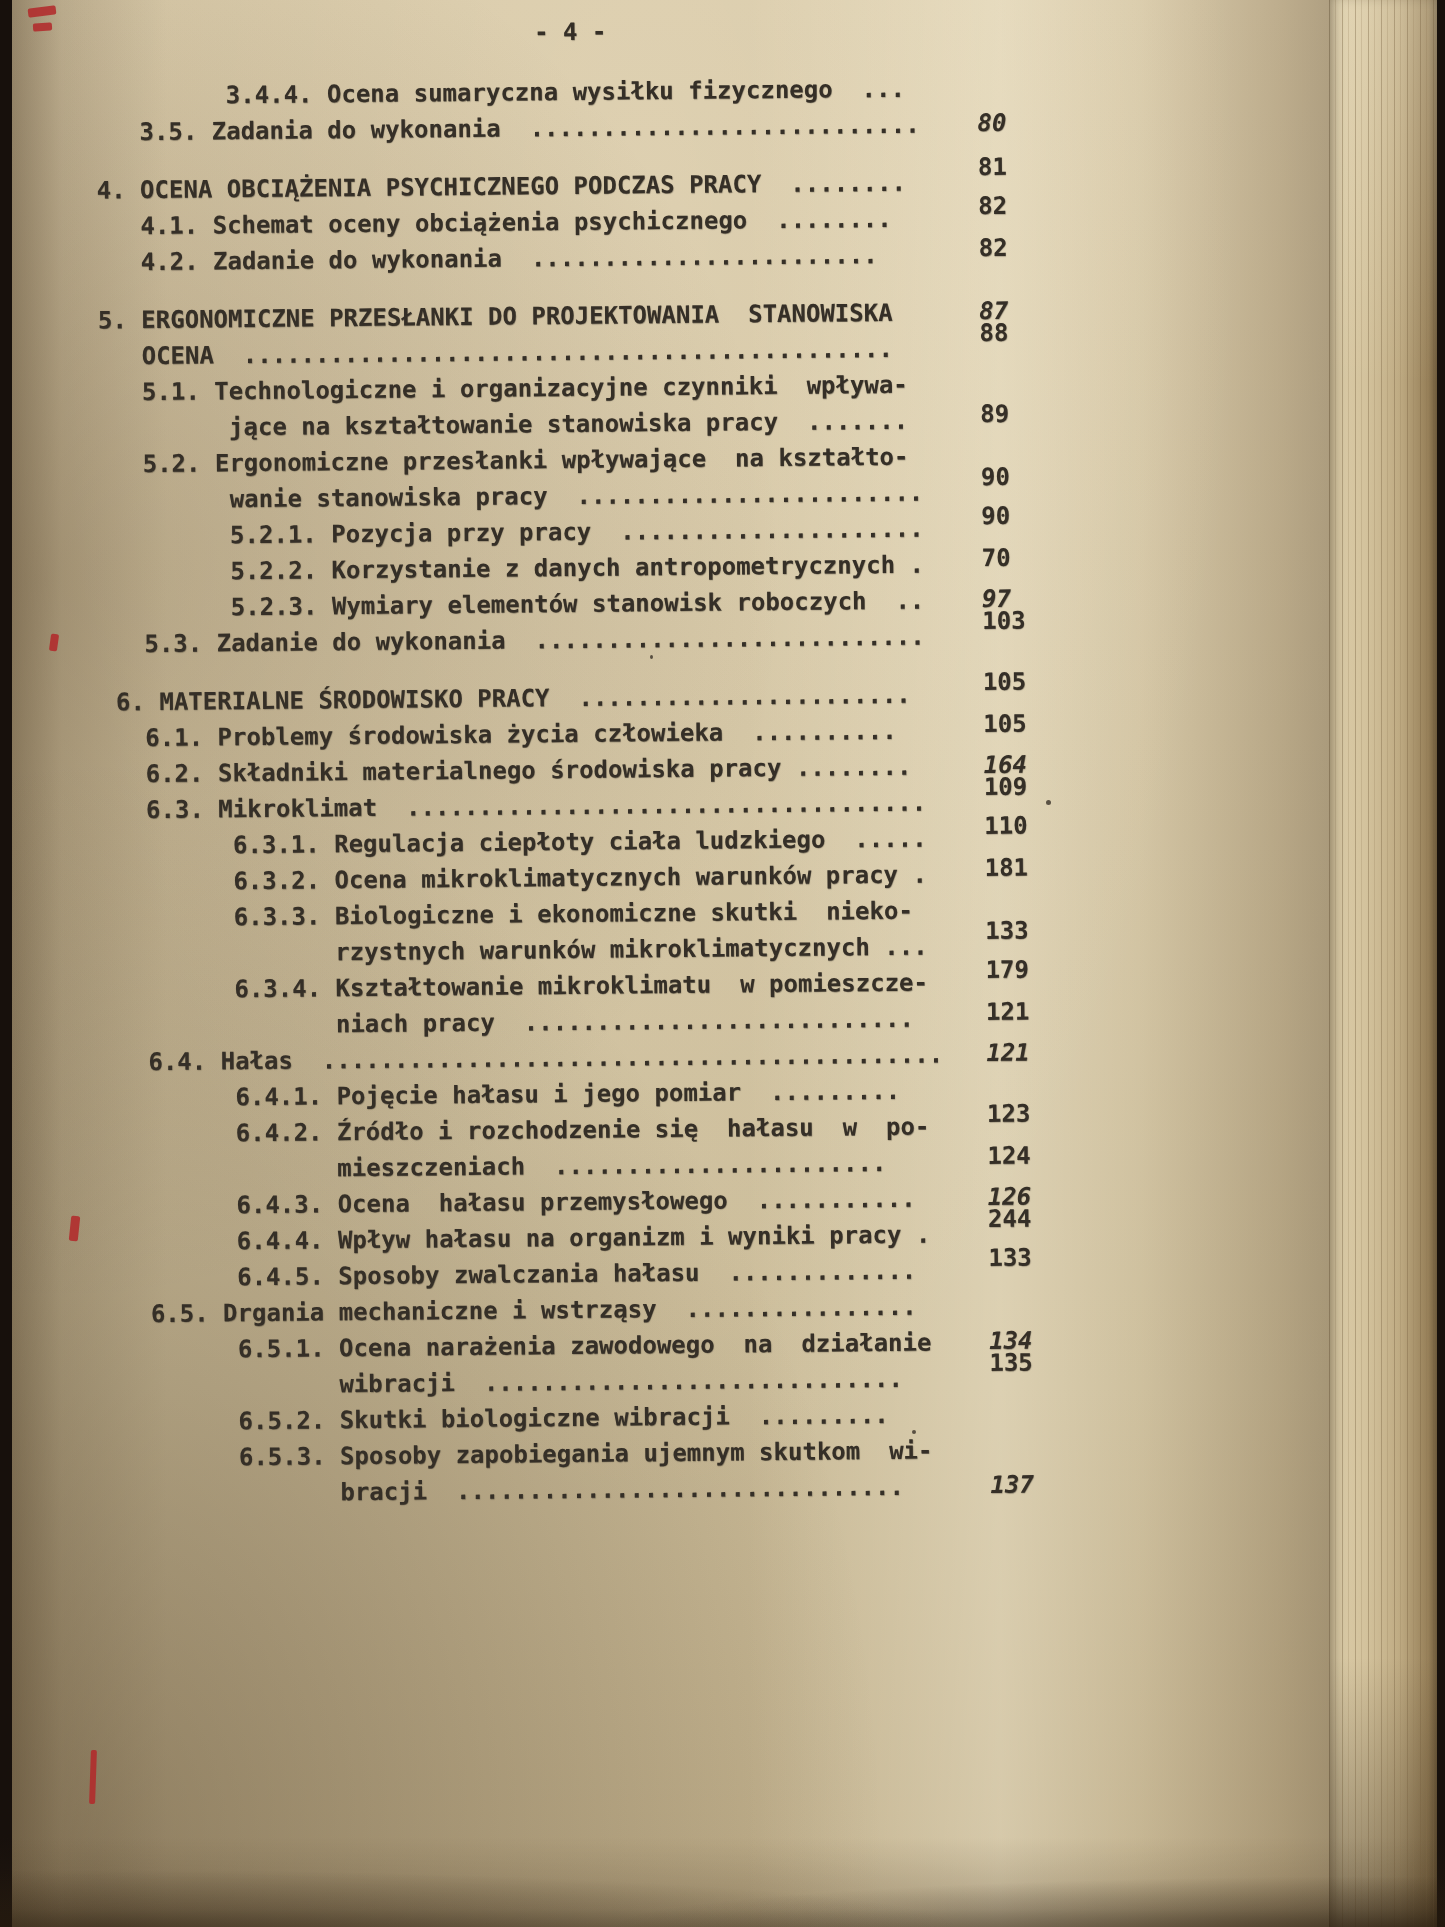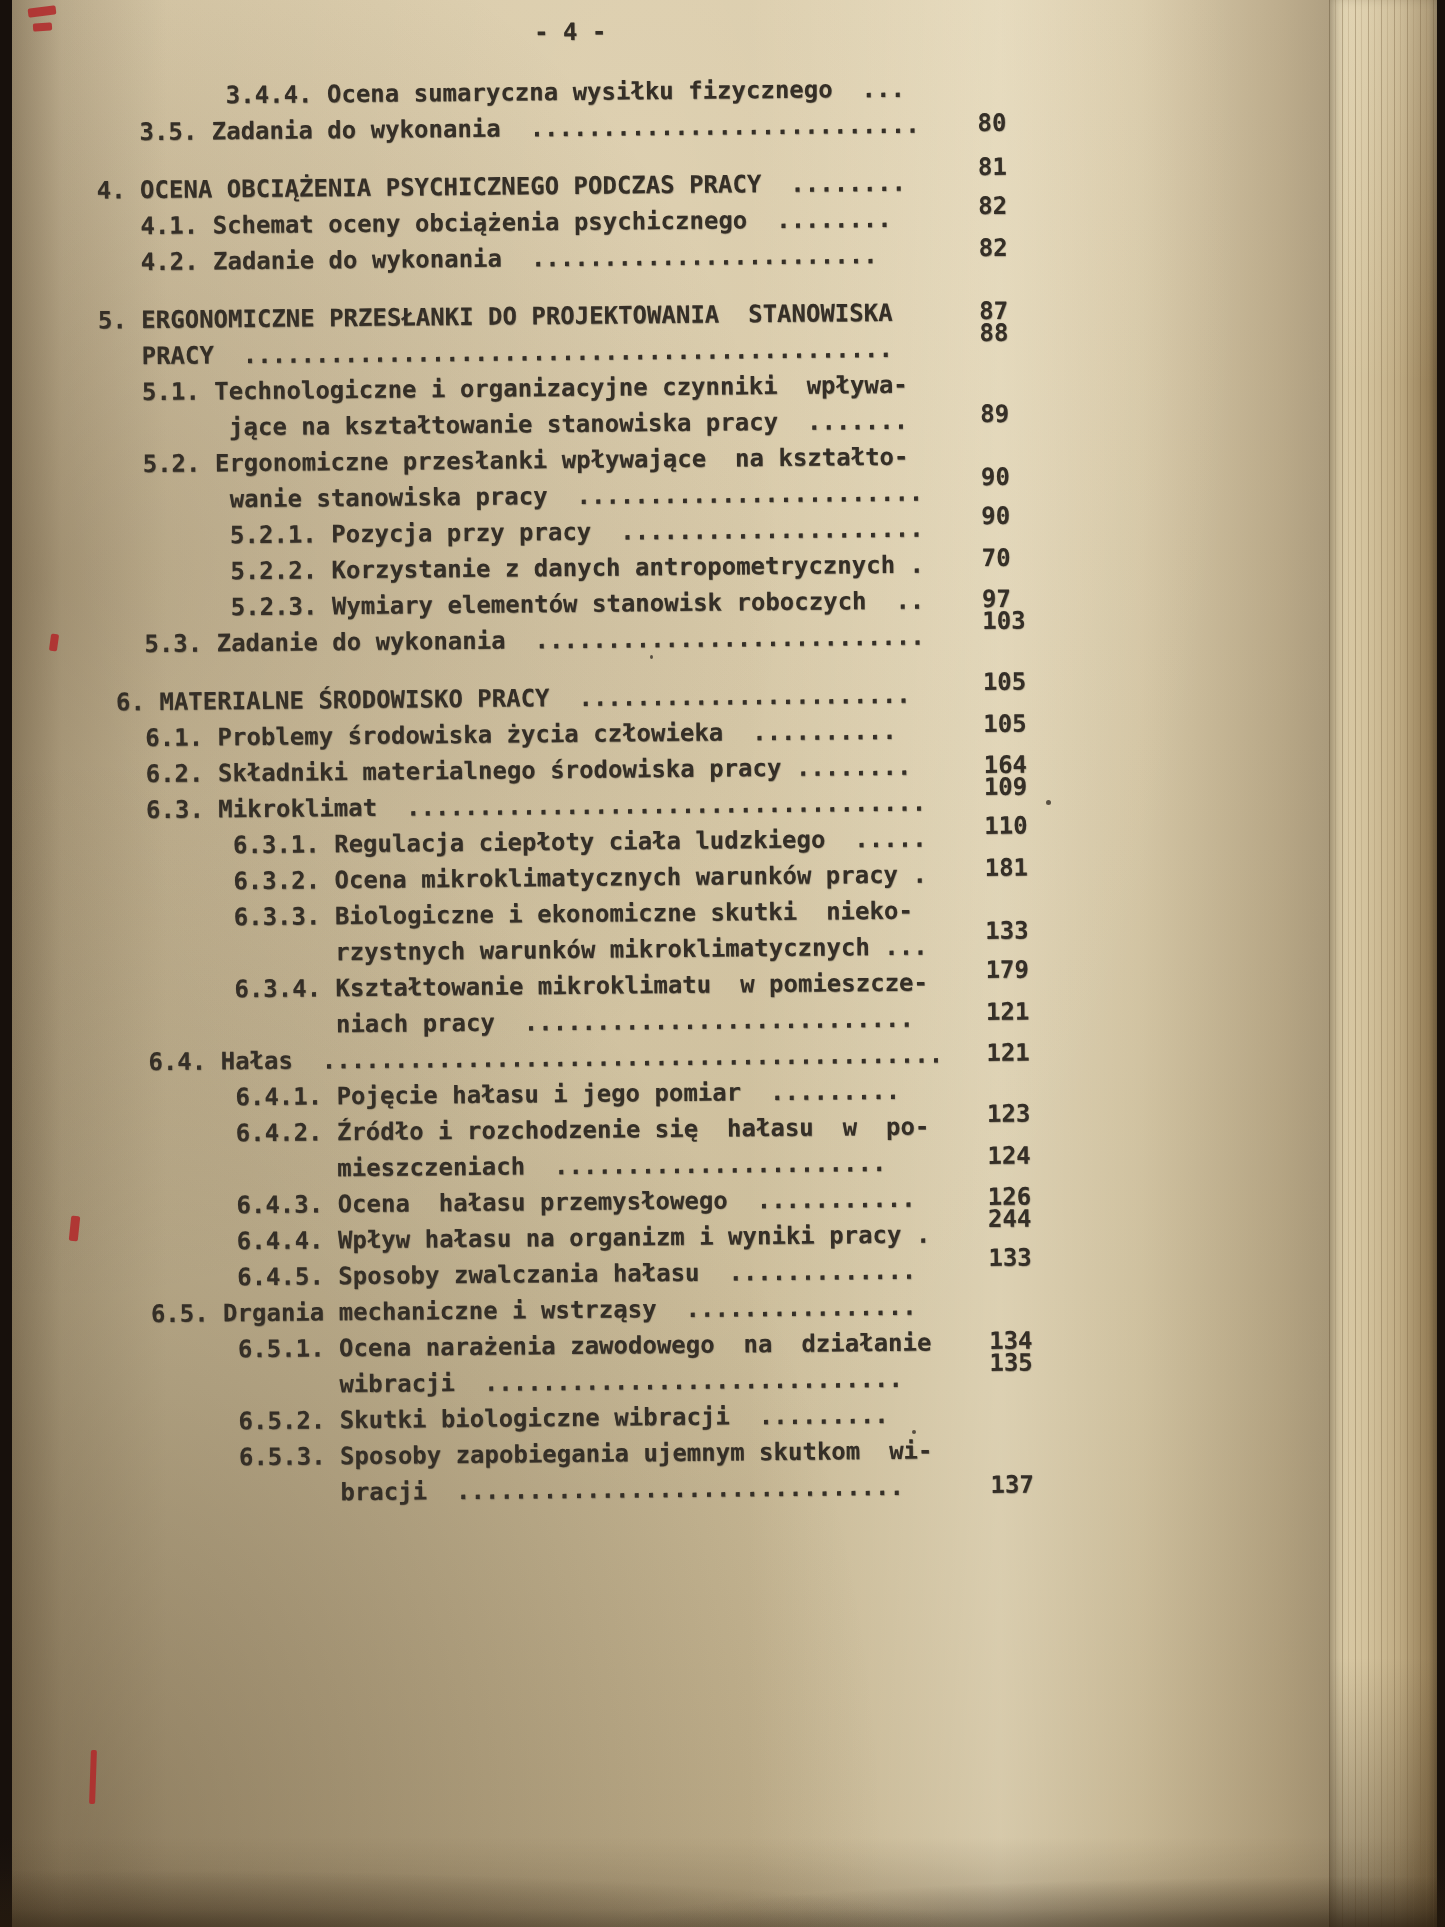--- a/index.html
+++ b/index.html
@@ -60,21 +60,21 @@
     text-align:center;line-height:36px;margin-bottom:24px;white-space:pre;
   }
   .toc-list{display:block;}
   .row{
     position:relative;white-space:pre;line-height:36px;height:36px;
   }
   .row.chapter{margin-top:22px;}
   .pnum{position:absolute;left:61ch;top:0;}
   .row:nth-child(4n)   .pnum{transform:translateY(-12px);}
   .row:nth-child(4n+1) .pnum{transform:translateY(-6px);}
-  .row:nth-child(4n+2) .pnum{transform:translateY(-1px);}
+  .row:nth-child(4n+2) .pnum{transform:translateY(-1px);font-style:italic;}
   .row:nth-child(4n+3) .pnum{transform:translateY(-15px);}
 </style>
 </head>
 <body>
 
 <div class="paper"></div>
 <div class="edge-stack"></div>
 <div class="bottom-shadow"></div>
 
 <div class="red-mark rm1"></div>
@@ -89,21 +89,21 @@
 
 <div class="content">
   <div class="page-header">- 4 -</div>
   <div class="toc-list" id="toc-list">
       <div class="row" style="padding-left: 9ch;"><span class="txt">3.4.4. Ocena sumaryczna wysiłku fizycznego</span><span class="dots">  ...</span><span class="pnum"></span></div>
       <div class="row" style="padding-left: 3ch;"><span class="txt">3.5. Zadania do wykonania</span><span class="dots">  ...........................</span><span class="pnum">80</span></div>
       <div class="row chapter" style="padding-left: 0ch;"><span class="txt">4. OCENA OBCIĄŻENIA PSYCHICZNEGO PODCZAS PRACY</span><span class="dots">  ........</span><span class="pnum">81</span></div>
       <div class="row" style="padding-left: 3ch;"><span class="txt">4.1. Schemat oceny obciążenia psychicznego</span><span class="dots">  ........</span><span class="pnum">82</span></div>
       <div class="row" style="padding-left: 3ch;"><span class="txt">4.2. Zadanie do wykonania</span><span class="dots">  ........................</span><span class="pnum">82</span></div>
       <div class="row chapter" style="padding-left: 0ch;"><span class="txt">5. ERGONOMICZNE PRZESŁANKI DO PROJEKTOWANIA  STANOWISKA</span><span class="dots"></span><span class="pnum">87</span></div>
-      <div class="row" style="padding-left: 3ch;"><span class="txt">PRACY</span><span class="dots">  .............................................</span><span class="pnum">88</span></div>
+      <div class="row" style="padding-left: 3ch;"><span class="txt">OCENA</span><span class="dots">  .............................................</span><span class="pnum">88</span></div>
       <div class="row" style="padding-left: 3ch;"><span class="txt">5.1. Technologiczne i organizacyjne czynniki  wpływa-</span><span class="dots"></span><span class="pnum"></span></div>
       <div class="row" style="padding-left: 9ch;"><span class="txt">jące na kształtowanie stanowiska pracy</span><span class="dots">  .......</span><span class="pnum">89</span></div>
       <div class="row" style="padding-left: 3ch;"><span class="txt">5.2. Ergonomiczne przesłanki wpływające  na kształto-</span><span class="dots"></span><span class="pnum"></span></div>
       <div class="row" style="padding-left: 9ch;"><span class="txt">wanie stanowiska pracy</span><span class="dots">  ........................</span><span class="pnum">90</span></div>
       <div class="row" style="padding-left: 9ch;"><span class="txt">5.2.1. Pozycja przy pracy</span><span class="dots">  .....................</span><span class="pnum">90</span></div>
       <div class="row" style="padding-left: 9ch;"><span class="txt">5.2.2. Korzystanie z danych antropometrycznych</span><span class="dots"> .</span><span class="pnum">70</span></div>
       <div class="row" style="padding-left: 9ch;"><span class="txt">5.2.3. Wymiary elementów stanowisk roboczych</span><span class="dots">  ..</span><span class="pnum">97</span></div>
       <div class="row" style="padding-left: 3ch;"><span class="txt">5.3. Zadanie do wykonania</span><span class="dots">  ...........................</span><span class="pnum">103</span></div>
       <div class="row chapter" style="padding-left: 1ch;"><span class="txt">6. MATERIALNE ŚRODOWISKO PRACY</span><span class="dots">  .......................</span><span class="pnum">105</span></div>
       <div class="row" style="padding-left: 3ch;"><span class="txt">6.1. Problemy środowiska życia człowieka</span><span class="dots">  ..........</span><span class="pnum">105</span></div>

